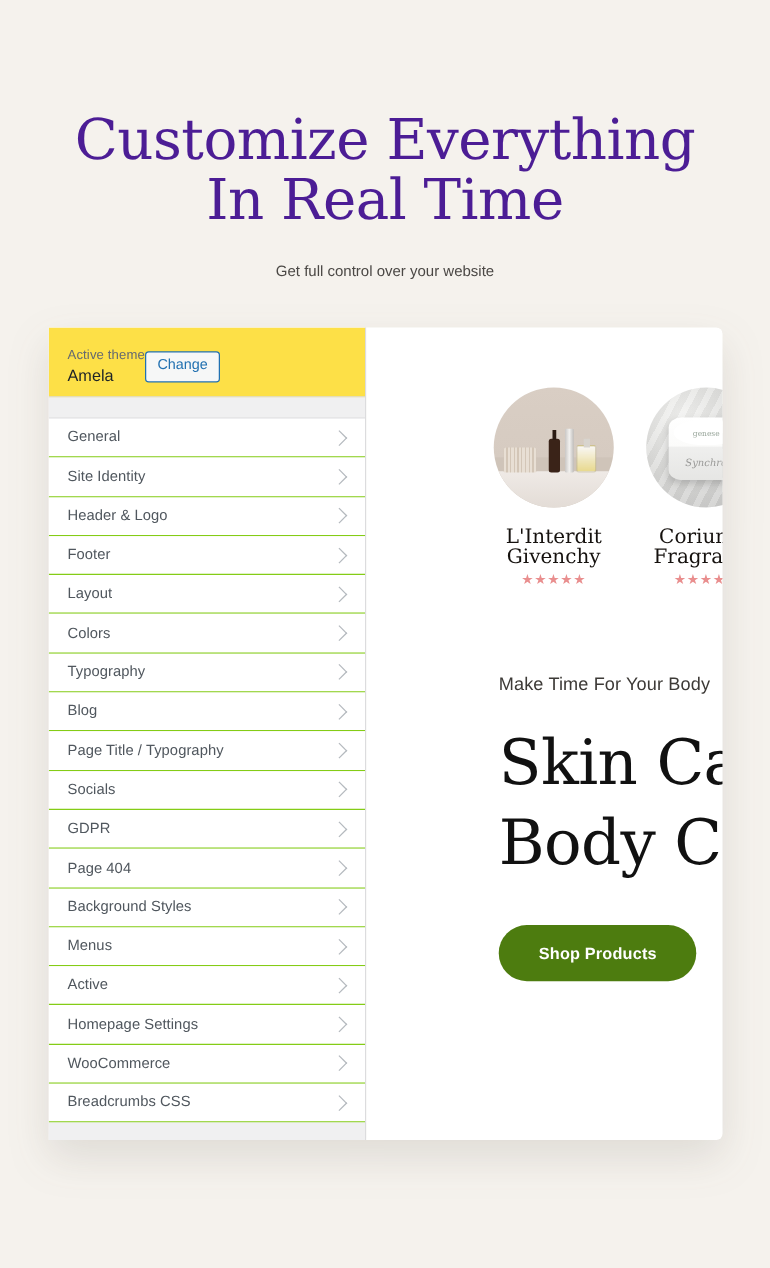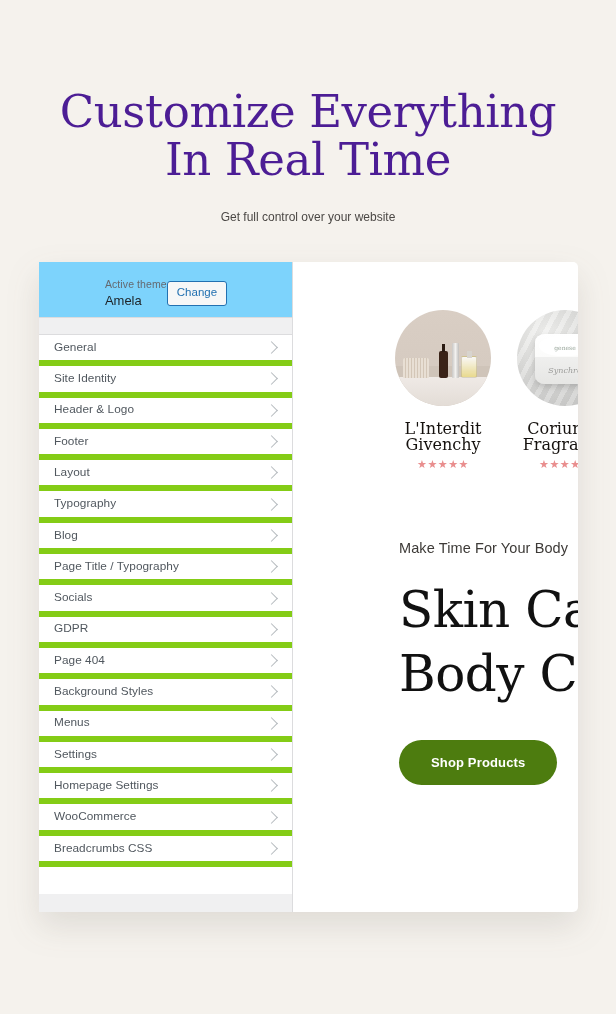--- a/index.html
+++ b/index.html
@@ -59,23 +59,23 @@
     background: #FFFFFF;
     border-right: 1px solid #dcdcde;
     display: flex;
     flex-direction: column;
     overflow: hidden;
   }
 
   .theme-block {
     display: flex;
     align-items: center;
-    justify-content: center;
+    justify-content: flex-start;
     padding: 13px 14px 5px 15px;
-    background: #7dd3fc;
+    background: #fde047;
     border-bottom: 1px solid #dcdcde;
     min-height: 56px;
   }
 
   .theme-meta { line-height: 1.35; }
 
   .theme-label {
     font-size: 10.5px;
     color: #646970;
     display: block;
@@ -114,21 +114,21 @@
     background: #fff;
     flex: 1 1 auto;
   }
 
   .cz-item {
     display: flex;
     align-items: center;
     justify-content: space-between;
     height: 31.3px;
     padding: 0 14px 0 15px;
-    border-bottom: 6px solid #84cc16;
+    border-bottom: 1px solid #84cc16;
     background: #fff;
     cursor: pointer;
   }
 
   .cz-item-label {
     font-size: 11.8px;
     color: #50575e;
     letter-spacing: .05px;
     line-height: 1;
   }
@@ -332,20 +332,24 @@
       </li>
       <li class="cz-item">
         <span class="cz-item-label">Footer</span>
         <span class="chev"></span>
       </li>
       <li class="cz-item">
         <span class="cz-item-label">Layout</span>
         <span class="chev"></span>
       </li>
       <li class="cz-item">
+        <span class="cz-item-label">Colors</span>
+        <span class="chev"></span>
+      </li>
+      <li class="cz-item">
         <span class="cz-item-label">Typography</span>
         <span class="chev"></span>
       </li>
       <li class="cz-item">
         <span class="cz-item-label">Blog</span>
         <span class="chev"></span>
       </li>
       <li class="cz-item">
         <span class="cz-item-label">Page Title / Typography</span>
         <span class="chev"></span>
@@ -364,21 +368,21 @@
       </li>
       <li class="cz-item">
         <span class="cz-item-label">Background Styles</span>
         <span class="chev"></span>
       </li>
       <li class="cz-item">
         <span class="cz-item-label">Menus</span>
         <span class="chev"></span>
       </li>
       <li class="cz-item">
-        <span class="cz-item-label">Settings</span>
+        <span class="cz-item-label">Active</span>
         <span class="chev"></span>
       </li>
       <li class="cz-item">
         <span class="cz-item-label">Homepage Settings</span>
         <span class="chev"></span>
       </li>
       <li class="cz-item">
         <span class="cz-item-label">WooCommerce</span>
         <span class="chev"></span>
       </li>

